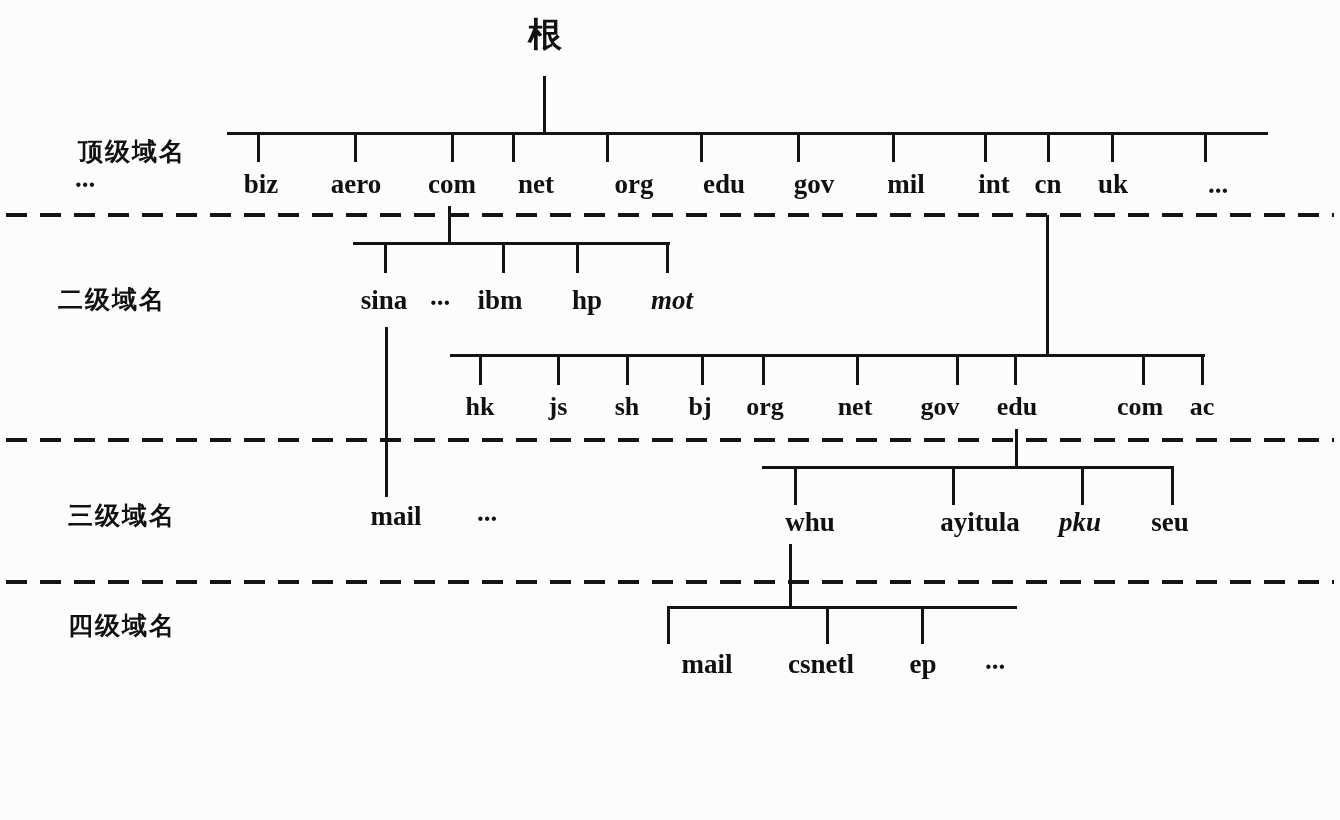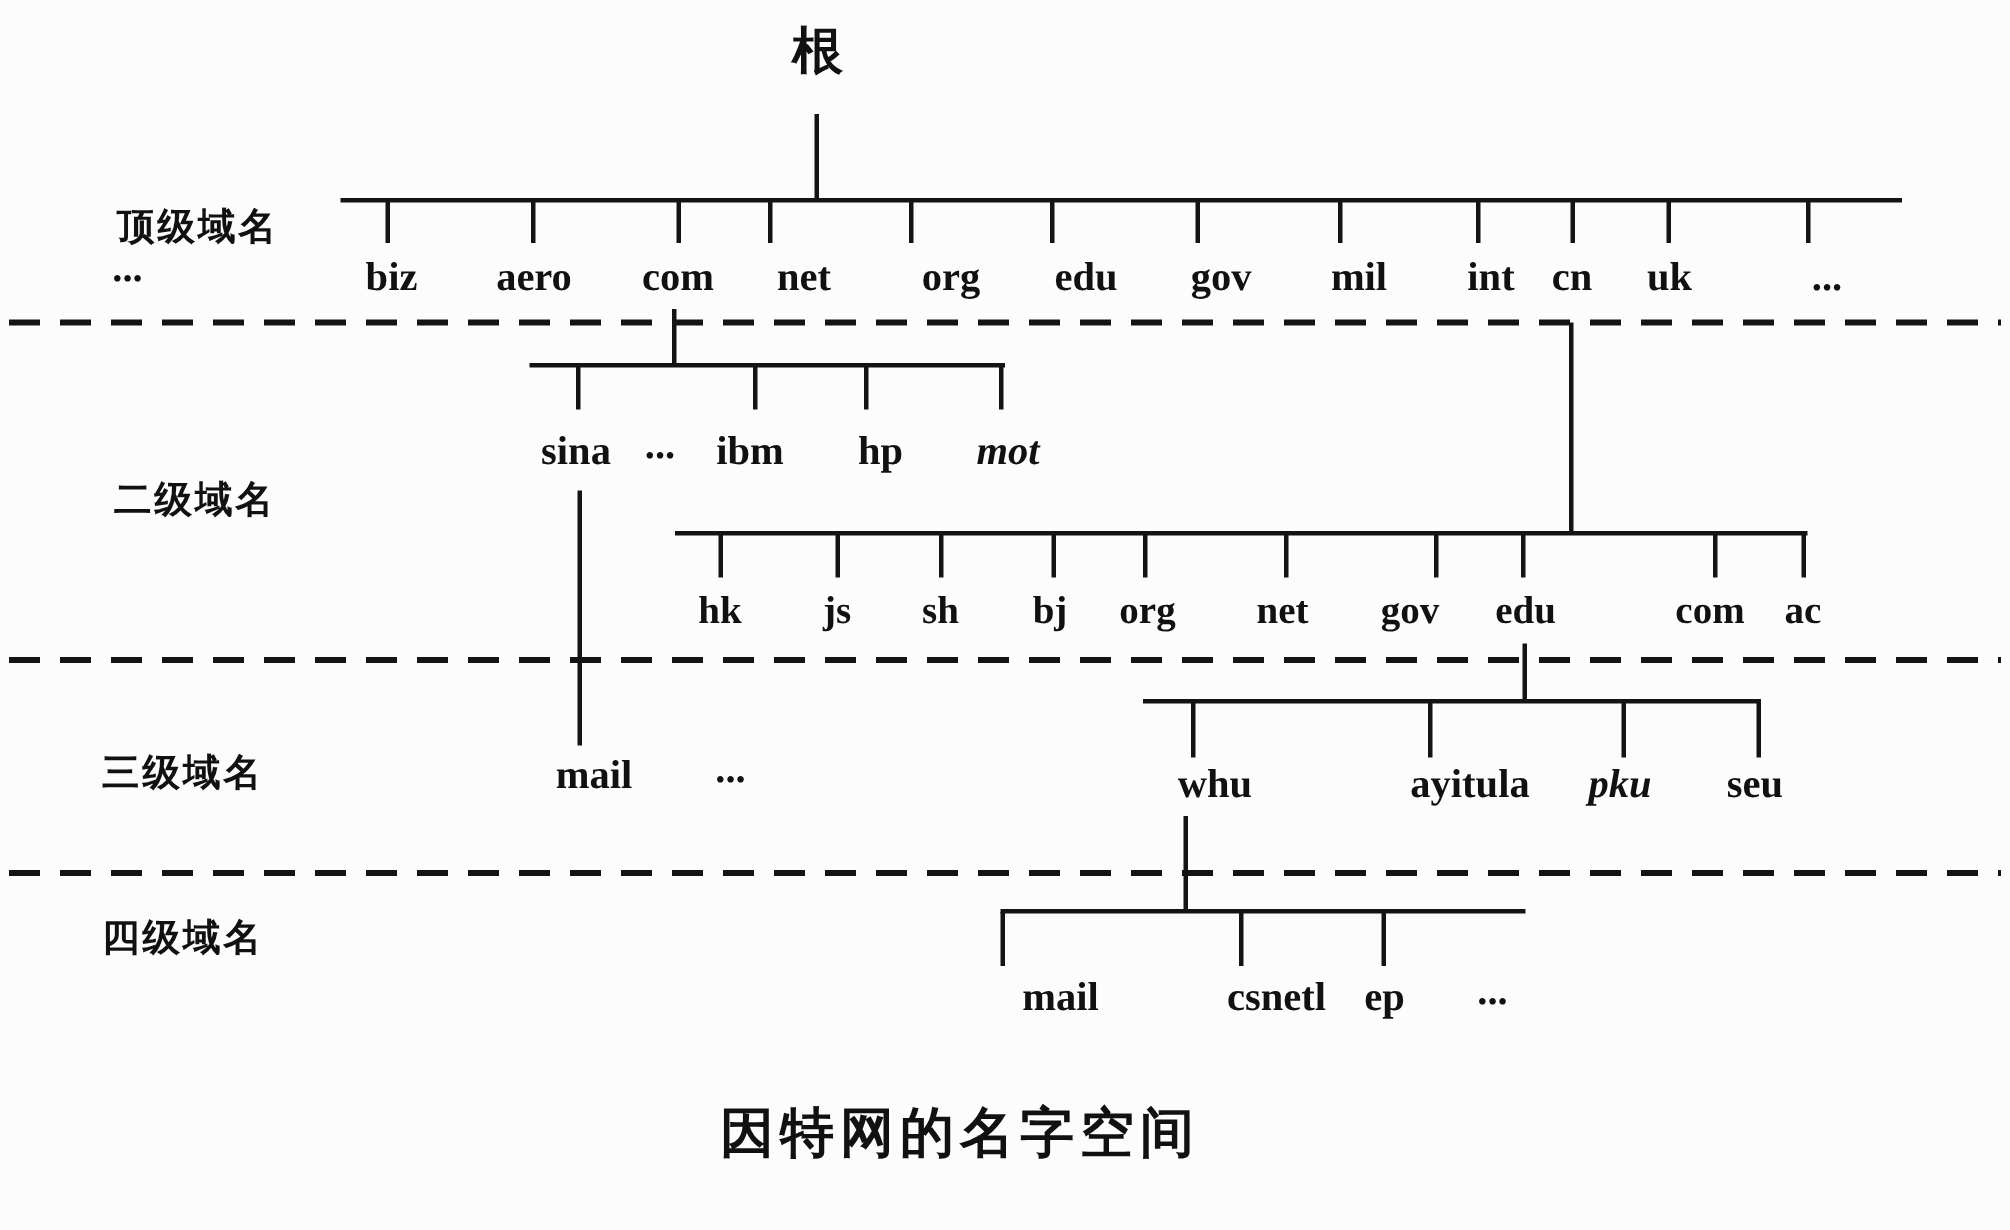--- a/index.html
+++ b/index.html
@@ -71,21 +71,21 @@
 
   <div class="dashline" style="top:213px;"></div>
 
   <div class="vline" style="left:448px;top:206px;height:38px;"></div>
   <div class="hline" style="left:353px;top:242px;width:317px;"></div>
   <div class="vline" style="left:384px;top:244px;height:29px;"></div>
   <div class="vline" style="left:502px;top:244px;height:29px;"></div>
   <div class="vline" style="left:576px;top:244px;height:29px;"></div>
   <div class="vline" style="left:666px;top:244px;height:29px;"></div>
 
-  <div class="lbl row-lbl" style="left:130px;top:286px;margin-top:34px;">二级域名</div>
+  <div class="lbl row-lbl" style="left:112px;top:286px;">二级域名</div>
   <div class="lbl node" style="left:384px;top:286px;">sina</div>
   <div class="lbl node" style="left:440px;top:282px;">...</div>
   <div class="lbl node" style="left:500px;top:286px;">ibm</div>
   <div class="lbl node" style="left:587px;top:286px;">hp</div>
   <div class="lbl node" style="left:672px;top:286px;font-style:italic;">mot</div>
 
   <div class="vline" style="left:1046px;top:215px;height:141px;"></div>
   <div class="hline" style="left:450px;top:354px;width:755px;"></div>
   <div class="vline" style="left:479px;top:356px;height:29px;"></div>
   <div class="vline" style="left:557px;top:356px;height:29px;"></div>
@@ -131,19 +131,18 @@
   <div class="dashline" style="top:580px;"></div>
 
   <div class="vline" style="left:789px;top:544px;height:64px;"></div>
   <div class="lbl row-lbl" style="left:122px;top:612px;">四级域名</div>
   <div class="hline" style="left:667px;top:606px;width:350px;"></div>
   <div class="vline" style="left:667px;top:608px;height:36px;"></div>
   <div class="vline" style="left:826px;top:608px;height:36px;"></div>
   <div class="vline" style="left:921px;top:608px;height:36px;"></div>
 
   <div class="lbl node" style="left:707px;top:650px;">mail</div>
-  <div class="lbl node" style="left:821px;top:650px;margin-left:30px;">csnetl</div>
+  <div class="lbl node" style="left:821px;top:650px;">csnetl</div>
   <div class="lbl node" style="left:923px;top:650px;">ep</div>
   <div class="lbl node" style="left:995px;top:646px;">...</div>
 
-  <div class="lbl caption" style="left:640px;top:736px;">因特网的名字空间</div>
 
 </div>
 
 </body></html>

